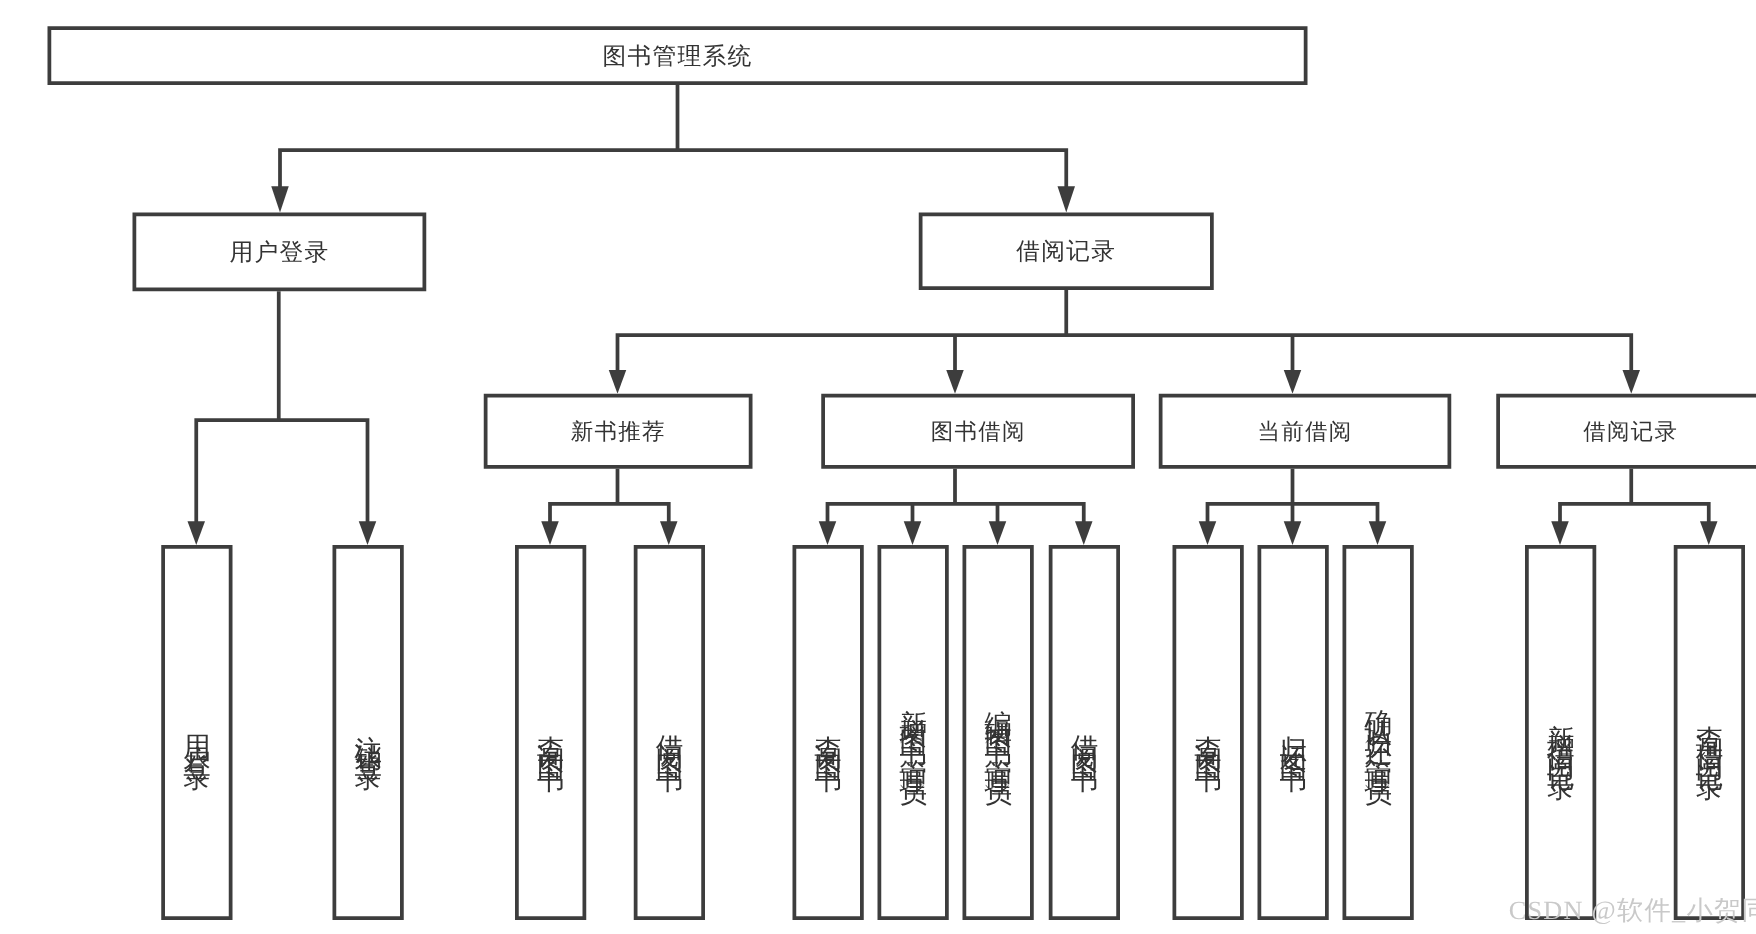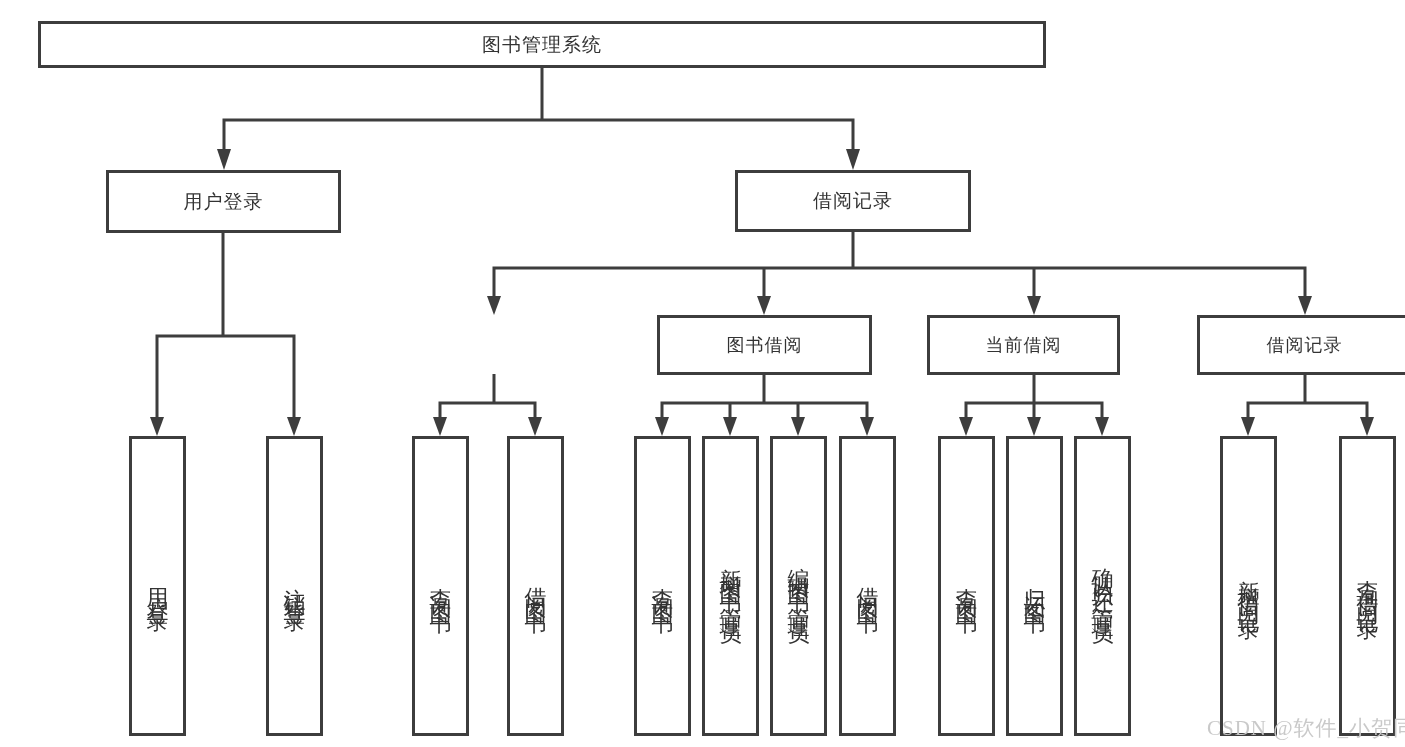--- a/index.html
+++ b/index.html
@@ -38,22 +38,22 @@
     line-height: 1;
     white-space: nowrap;
   }
   
   .n-root  { left: 14px;  top: 21px;  width: 1008px; height: 47px; }
   
   .n-login { left: 82px;  top: 170px; width: 235px;  height: 63px; }
   .n-mgmt  { left: 711px; top: 170px; width: 236px;  height: 62px; }
   
   .n-rec   { left: 363px;  top: 315px; width: 215px; height: 60px; }
-  .n-bor   { left: 633px;  top: 315px; width: 215px; height: 60px; }
-  .n-cur   { left: 903px;  top: 315px; width: 193px; height: 60px; }
+  .n-bor   { left: 633px;  top: 315px; width: 251px; height: 60px; }
+  .n-cur   { left: 903px;  top: 315px; width: 234px; height: 60px; }
   .n-his   { left: 1173px; top: 315px; width: 215px; height: 60px; }
   
   .leaf { top: 436px; width: 57px; height: 300px; }
   .l-a1 { left: 105px; }  .l-a2 { left: 242px; }
   .l-b1 { left: 388px; }  .l-b2 { left: 483px; }
   .l-c1 { left: 610px; }  .l-c2 { left: 678px; }  .l-c3 { left: 746px; }  .l-c4 { left: 815px; }
   .l-d1 { left: 914px; }  .l-d2 { left: 982px; }  .l-d3 { left: 1050px; }
   .l-e1 { left: 1196px; } .l-e2 { left: 1315px; }
   .watermark {
     position: absolute;
@@ -118,20 +118,23 @@
     <span>图书管理系统</span>
   </div>
 
   <div class="box h n-login">
     <span>用户登录</span>
   </div>
   <div class="box h n-mgmt">
     <span>借阅记录</span>
   </div>
 
+  <div class="box h l3 n-rec">
+    <span>新书推荐</span>
+  </div>
   <div class="box h l3 n-bor">
     <span>图书借阅</span>
   </div>
   <div class="box h l3 n-cur">
     <span>当前借阅</span>
   </div>
   <div class="box h l3 n-his">
     <span>借阅记录</span>
   </div>
 

